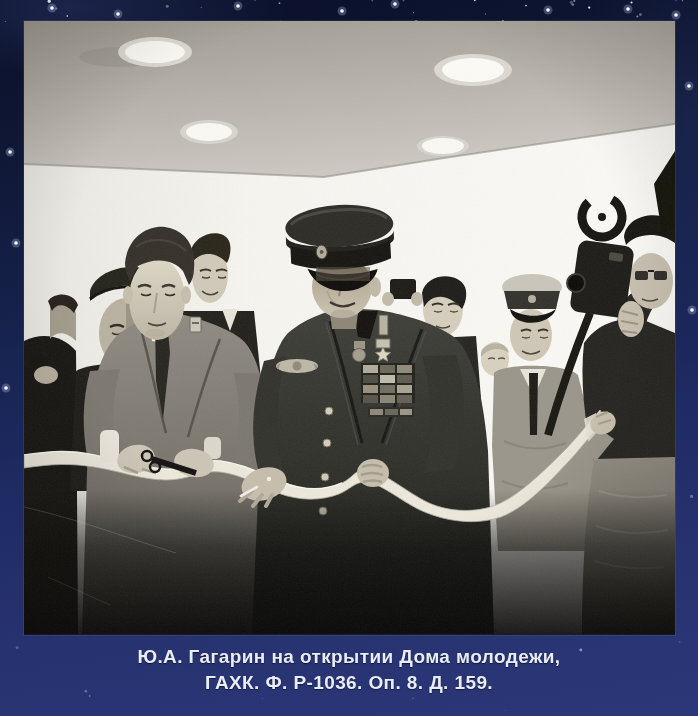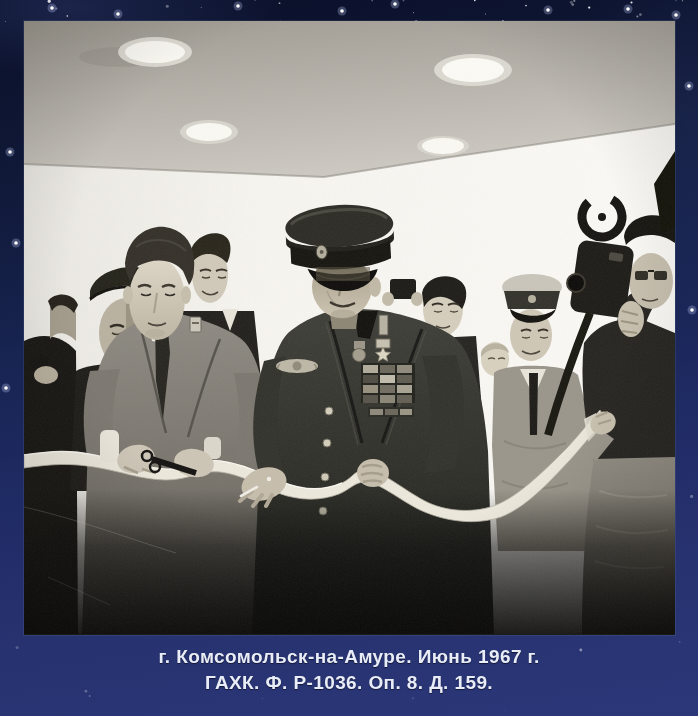--- a/index.html
+++ b/index.html
@@ -493,16 +493,16 @@
 
     <path d="M651,130 L630,163 L638,212 L651,206 Z" fill="#131209"></path>
 
     <path d="M0,486 C60,500 100,516 152,532" stroke="#d8d4c8" stroke-width="1" fill="none" opacity="0.22"></path>
     <path d="M24,556 L86,584" stroke="#d8d4c8" stroke-width="1" fill="none" opacity="0.14"></path>
     <rect x="0" y="0" width="651" height="614" filter="url(#grain)" opacity="0.55"></rect>
     <rect x="0" y="0" width="651" height="614" fill="url(#vign)"></rect>
   </svg>
 
   <div class="caption">
-    <div>г. Комсомольск-на-Амуре. Июнь 1967 г.</div>
+    <div>Ю.А. Гагарин на открытии Дома молодежи,</div>
     <div>ГАХК. Ф. Р-1036. Оп. 8. Д. 159.</div>
   </div>
 </div>
 
 </body></html>

